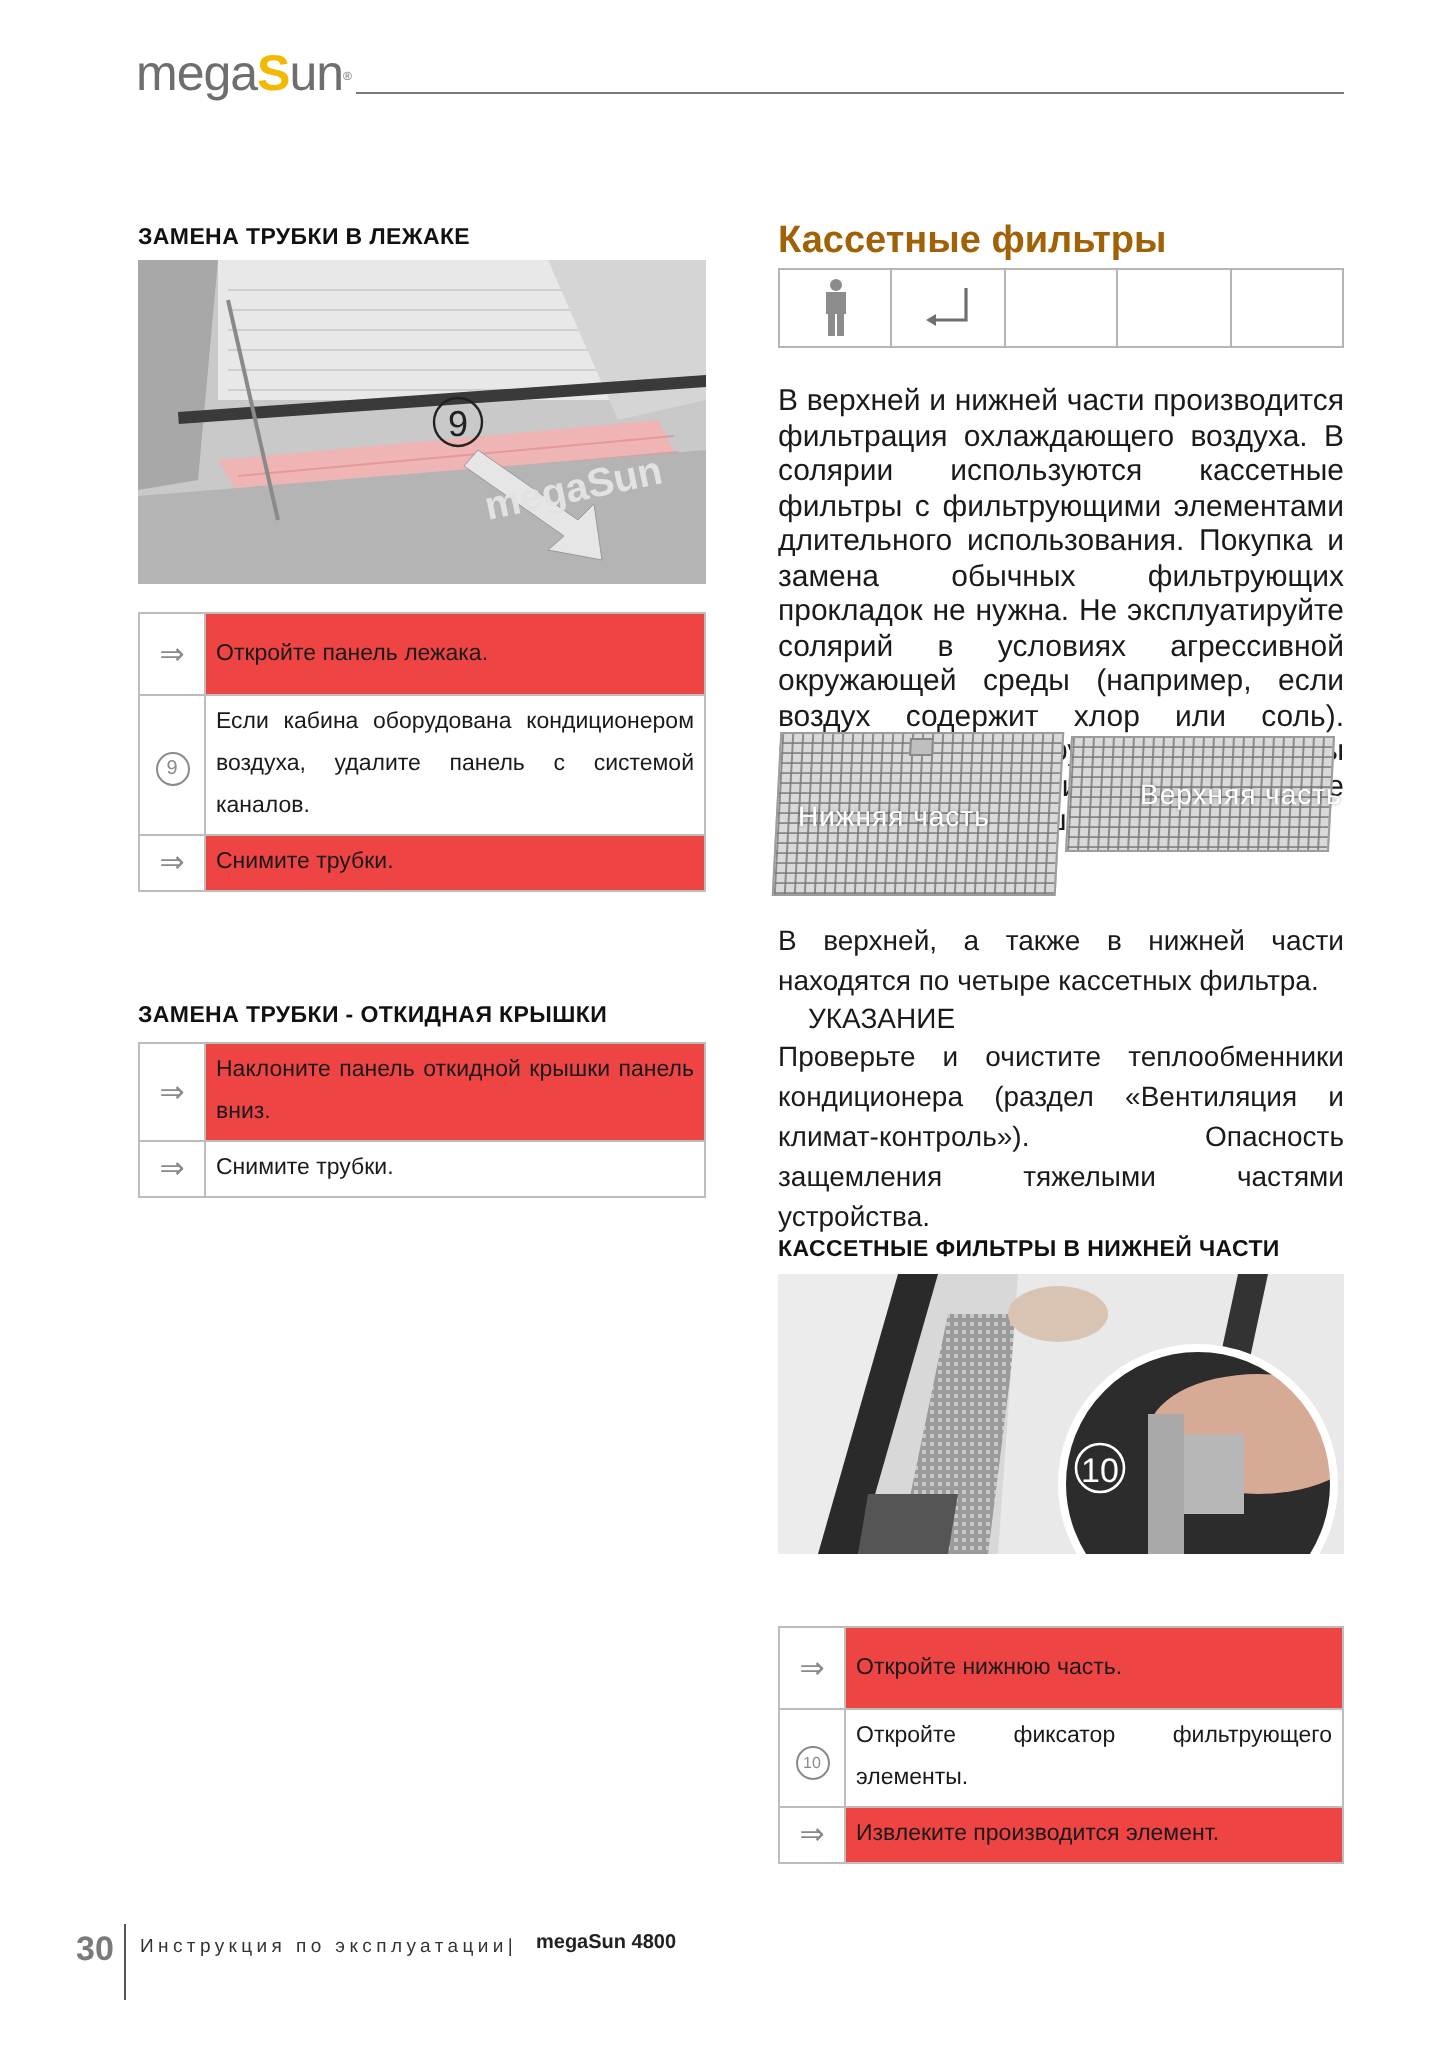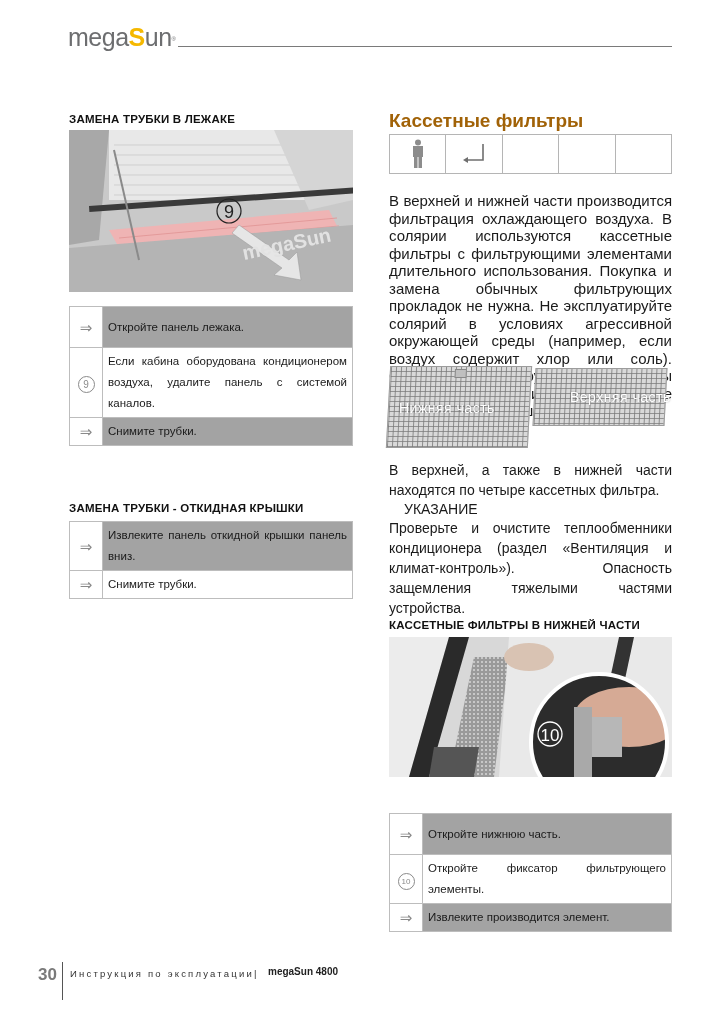--- a/index.html
+++ b/index.html
@@ -17,21 +17,21 @@
   .sec-h { position: absolute; font-size: 11.5px; font-weight: bold; letter-spacing: 0.2px; color: #111; }
 
   
   .photo { position: absolute; overflow: hidden; background: #bdbdbd; }
 
   
   .steps { position: absolute; border-collapse: collapse; font-size: 11.5px; line-height: 21px; }
   .steps td { border: 1px solid #bdbdbd; vertical-align: middle; }
   .steps td.ic { width: 30px; text-align: center; color: #8a8a8a; font-size: 15px; background: #fff; }
   .steps td.tx { padding: 3px 5px; text-align: justify; }
-  .steps tr.hl td.tx { background: #a3a3a3; }
+  .steps tr.hl td.tx { background: #ef4444; }
   .circ { display: inline-block; width: 15px; height: 15px; border: 1px solid #8a8a8a; border-radius: 50%;
           font-size: 10px; line-height: 15px; text-align: center; color: #8a8a8a; }
   .circ.small { font-size: 8px; }
 
   
   .red-title { position: absolute; left: 389px; top: 110px; font-size: 19px; font-weight: bold; color: #a16207; }
   .icon-row { position: absolute; left: 389px; top: 134px; width: 283px; height: 40px; display: flex;
               border: 1px solid #b5b5b5; box-sizing: border-box; }
   .icon-row .cell { flex: 1; border-right: 1px solid #b5b5b5; display: flex; align-items: center; justify-content: center; }
   .icon-row .cell:last-child { border-right: none; }
@@ -108,21 +108,21 @@
   </tr>
 </tbody>
   </table>
 
 <div class="sec-h" style="left:69px; top:502px;">ЗАМЕНА ТРУБКИ - ОТКИДНАЯ КРЫШКИ</div>
 
 <table class="steps" style="left:69px; top:521px; width:284px;">
   <tbody>
       <tr class="hl">
     <td class="ic">⇒</td>
-    <td class="tx">Извлеките панель откидной крышки панель вниз.</td>
+    <td class="tx">Наклоните панель откидной крышки панель вниз.</td>
   </tr>
   <tr>
     <td class="ic">⇒</td>
     <td class="tx">Снимите трубки.</td>
   </tr>
 </tbody>
   </table>
 
 <div class="red-title">Кассетные фильтры</div>
 

